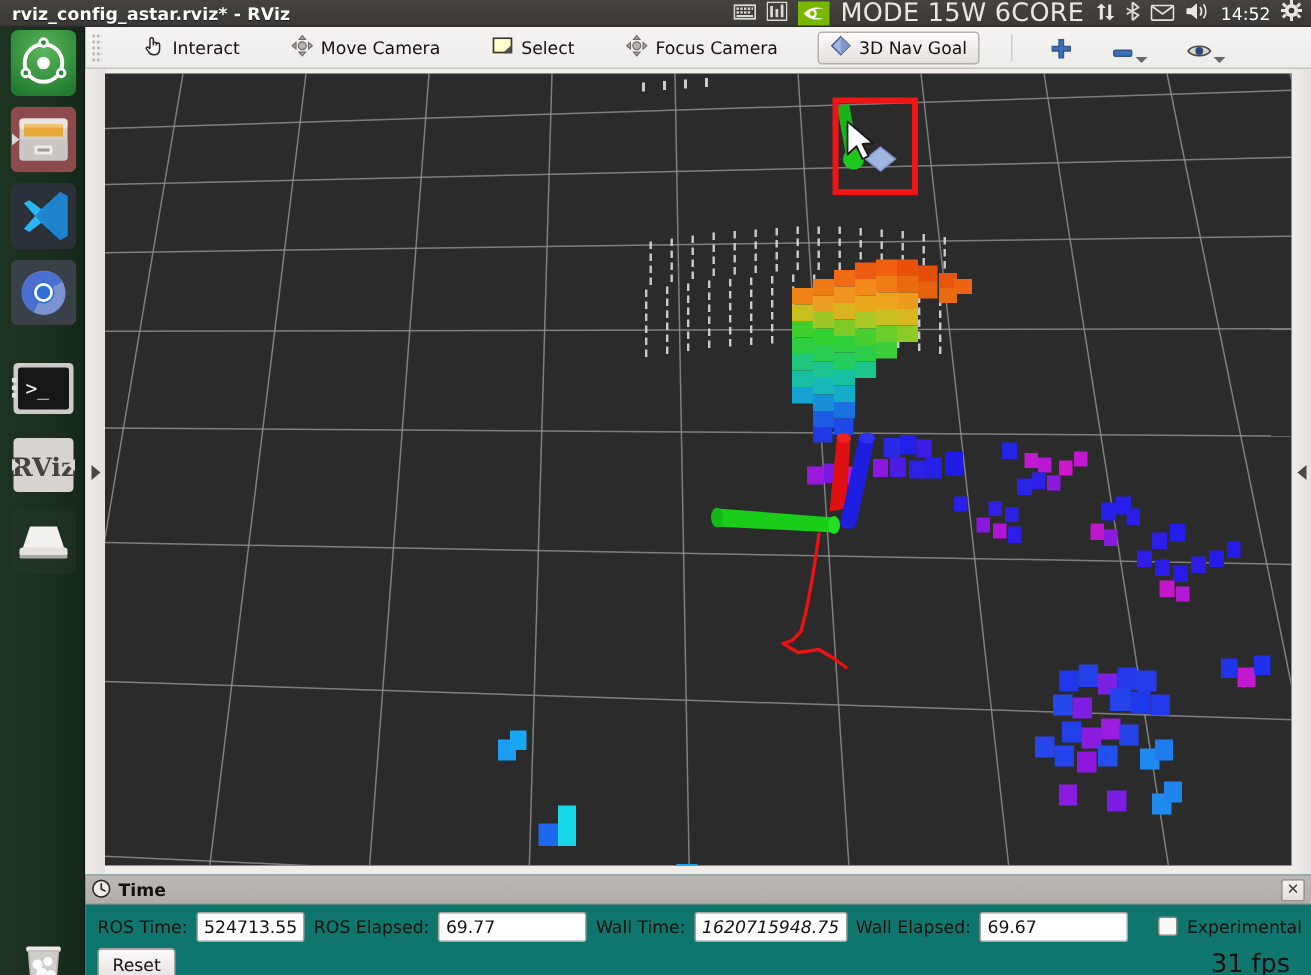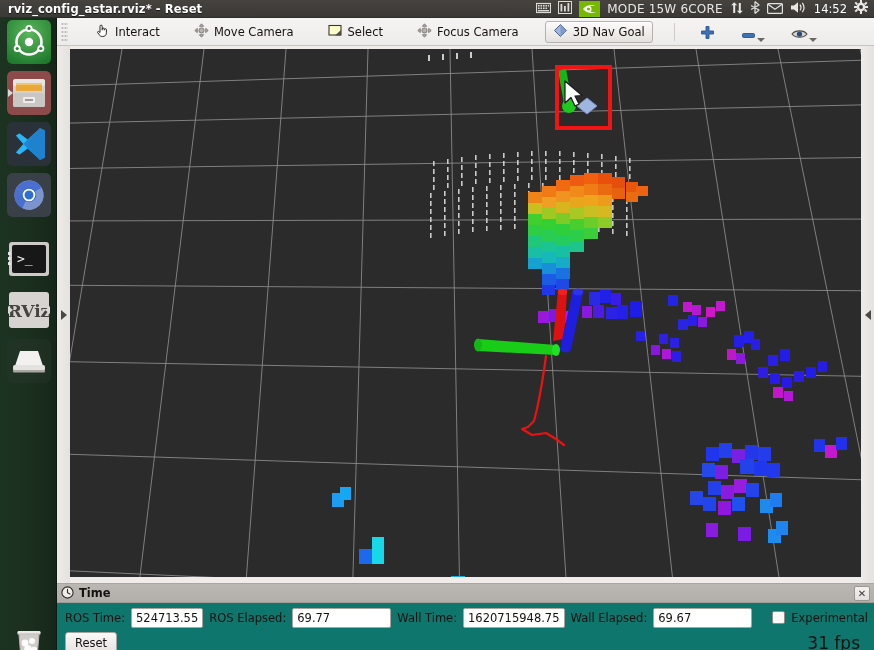--- a/index.html
+++ b/index.html
@@ -22,21 +22,21 @@
     color: #ffffff; font-size: 11.5px; font-weight: bold;
     margin-left: 8px; letter-spacing: .1px;
     text-shadow: 0 1px 0 rgba(0,0,0,.6);
   }
   .tray { margin-left: auto; display: flex; align-items: center; gap: 7px; padding-right: 6px; }
   .tray-icon { display: inline-block; line-height: 1; }
   .nvidia-badge {
     background: #76b900; display: inline-flex; align-items: center; justify-content: center;
     width: 21px; height: 16px;
   }
-  .mode-text { color: #e9e7e4; font-size: 12px; letter-spacing: .2px; }
+  .mode-text { color: #e9e7e4; font-size: 17px; letter-spacing: .2px; }
   .clock { color: #ffffff; font-size: 11.5px; }
 
   
   .launcher {
     position: absolute; left: 0; top: 18px; width: 57px; height: 632px;
     background: linear-gradient(to right, #1d3321 0%, #1b2f1e 55%, #16271a 100%);
     border-right: 1px solid #0e1a11;
   }
   .launcher-inner { position: relative; width: 100%; height: 100%; }
   .lnch-icon {
@@ -128,21 +128,21 @@
     padding: 3px 6px 0 8px; gap: 6px;
   }
   .fld-label { font-size: 11.5px; color: #16110e; white-space: nowrap; }
   .fld {
     height: 20px; border: 1px solid #a8a4a0; background: #ffffff;
     font-size: 11.5px; color: #16110e; padding: 0 4px;
     display: flex; align-items: center; border-radius: 2px;
   }
   .fld.w1 { width: 76px; }
   .fld.w2 { width: 128px; }
-  .fld.w3 { width: 104px; }
+  .fld.w3 { width: 104px; font-style: italic; }
   .fld.w4 { width: 128px; }
   .chk-wrap { display:flex; gap:6px; margin-left: 14px; }
   .chk {
     width: 13px; height: 13px; border: 1px solid #8f8b87; background: #faf9f8;
     border-radius: 2px;
   }
   .time-row2 { display: flex; align-items: center; padding: 3px 8px 0 8px; }
   .reset-btn {
     height: 21px; padding: 0 9px;
     background: linear-gradient(to bottom,#fbfaf9 0%,#e6e3e0 100%);
@@ -150,21 +150,21 @@
     font-size: 11.5px; color: #16110e; display:flex; align-items:center;
   }
   .fps { margin-left: auto; font-size: 17px; color: #16110e; padding-right: 6px; }
 </style>
 </head>
 <body>
 
 <div class="screen">
 
   <div class="top-panel">
-    <span class="win-title">rviz_config_astar.rviz* - Reset</span>
+    <span class="win-title">rviz_config_astar.rviz* - RViz</span>
 
     <div class="tray">
 
       <span class="tray-icon">
         <svg width="15" height="12" viewBox="0 0 15 12">
           <rect x="0.5" y="1.5" width="14" height="9" fill="none" stroke="#dcdad7" stroke-width="1.2"></rect>
           <g fill="#dcdad7">
             <rect x="2" y="3" width="1.6" height="1.6"></rect>
               <rect x="4.5" y="3" width="1.6" height="1.6"></rect>
             <rect x="7" y="3" width="1.6" height="1.6"></rect>

